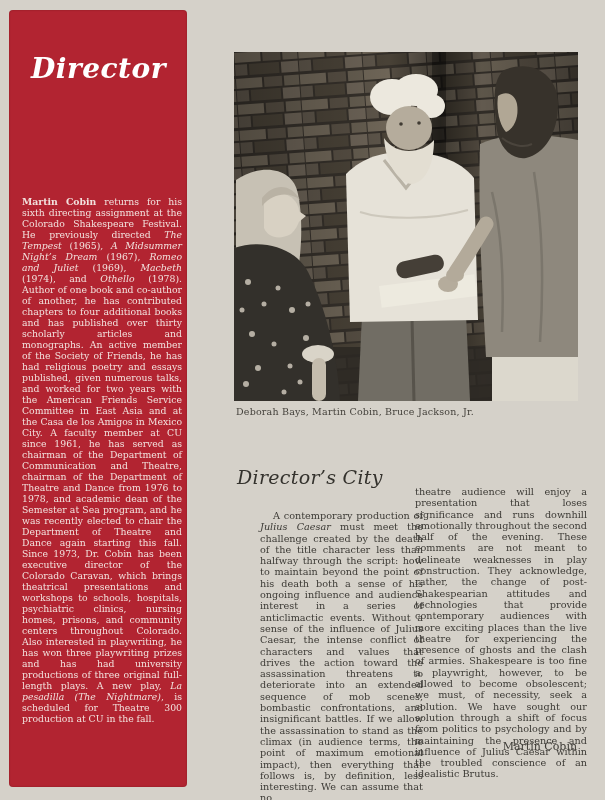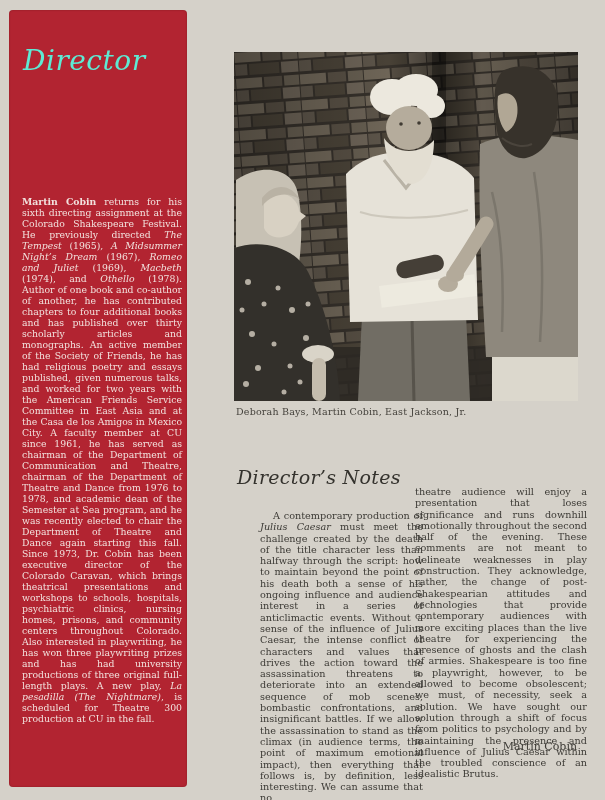--- a/index.html
+++ b/index.html
@@ -10,24 +10,24 @@
     position:relative;
   }
   .page{position:absolute;inset:0;background:#d5d1c9;}
   
   .red-panel{
     position:absolute;left:9px;top:10px;width:178px;height:777px;
     background:#b22431;border-radius:4px;
     box-shadow:0 0 2px rgba(60,10,10,.4) inset;
   }
   .director-title{
-    position:absolute;left:14px;top:34px;margin:0;
-    font-style:italic;font-weight:normal;
+    position:absolute;left:14px;top:34px;margin:8px;
+    font-style:italic;font-weight:bold;
     font-size:28px;letter-spacing:.5px;
-    color:#5eead4;
+    color:#ffffff;
   }
   .bio{
     position:absolute;left:13px;top:186px;width:160px;margin:0;
     color:#f2e1dd;
     font-size:9.3px;line-height:11px;
     text-align:justify;hyphens:auto;
   }
   .it{font-style:italic;}
   .bd{font-weight:bold;}
   
@@ -154,20 +154,20 @@
         <path d="M252,172 C240,192 230,208 222,220" stroke="#b3aa9a" stroke-width="15" stroke-linecap="round" fill="none"></path>
         <ellipse cx="221" cy="223" rx="9" ry="7" fill="#b3aa9a"></ellipse>
         <rect x="284" y="84" width="20" height="16" fill="#a99f8f"></rect>
         <path d="M270,18 C300,6 324,24 324,52 C324,82 310,102 292,106 C276,108 264,94 262,72 C260,50 258,28 270,18 Z" fill="#37322b"></path>
         <path d="M264,44 C272,38 281,42 283,52 C285,64 281,76 272,80 C266,74 262,58 264,44 Z" fill="#b1a795"></path>
         <path d="M268,86 C278,94 290,96 298,92" stroke="#4a443c" stroke-width="2" fill="none"></path>
       </g>
     </svg>
   </figure>
 
-  <div class="caption">Deborah Bays, Martin Cobin, East Jackson, Jr.</div>
+  <div class="caption">Deborah Bays, Martin Cobin, Bruce Jackson, Jr.</div>
 
-  <h2 class="notes-heading">Director’s Notes</h2>
+  <h2 class="notes-heading">Director’s City</h2>
   <p class="col col1"><span>A contemporary production of </span><span class="it">Julius Caesar</span><span> must meet the challenge created by the death of the title character less than halfway through the script: how to maintain beyond the point of his death both a sense of his ongoing influence and audience interest in a series of anticlimactic events. Without a sense of the influence of Julius Caesar, the intense conflict of characters and values that drives the action toward the assassination threatens to deteriorate into an extended sequence of mob scenes, bombastic confrontations, and insignificant battles. If we allow the assassination to stand as the climax (in audience terms, the point of maximum emotional impact), then everything that follows is, by definition, less interesting. We can assume that no</span></p>
   <p class="col col2"><span>theatre audience will enjoy a presentation that loses significance and runs downhill emotionally throughout the second half of the evening. These comments are not meant to delineate weaknesses in play construction. They acknowledge, rather, the change of post-Shakespearian attitudes and technologies that provide contemporary audiences with more exciting places than the live theatre for experiencing the presence of ghosts and the clash of armies. Shakespeare is too fine a playwright, however, to be allowed to become obsolescent; we must, of necessity, seek a solution. We have sought our solution through a shift of focus from politics to psychology and by maintaining the presence and influence of Julius Caesar within the troubled conscience of an idealistic Brutus.</span></p>
   <div class="signature">Martin Cobin</div>
 
 </div>
 
 </body></html>

